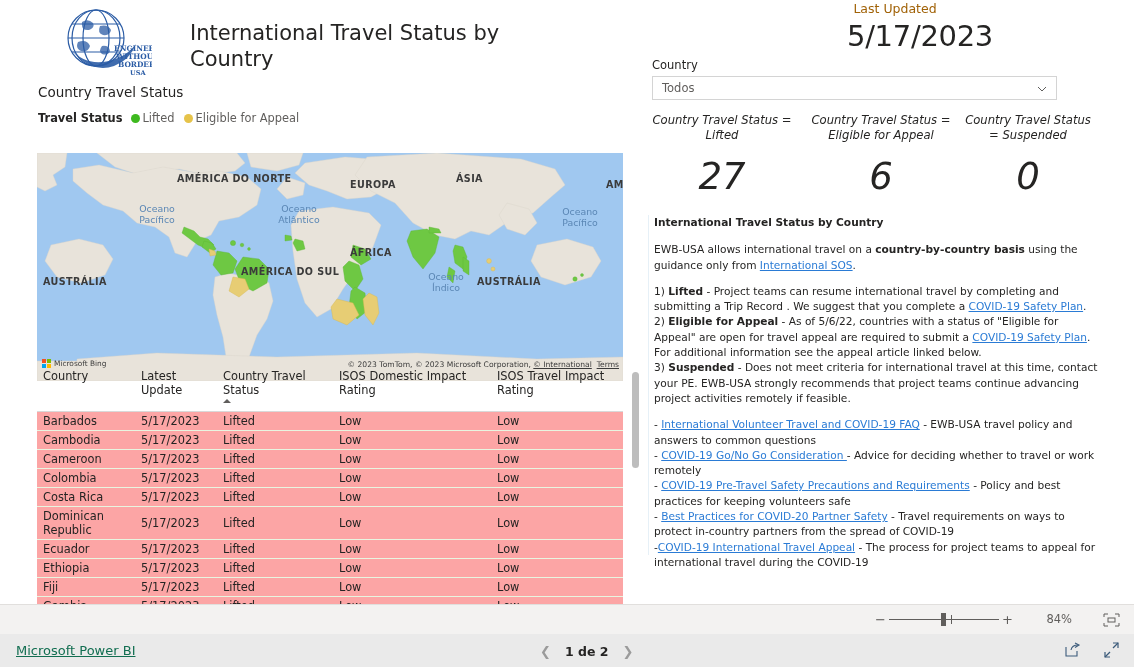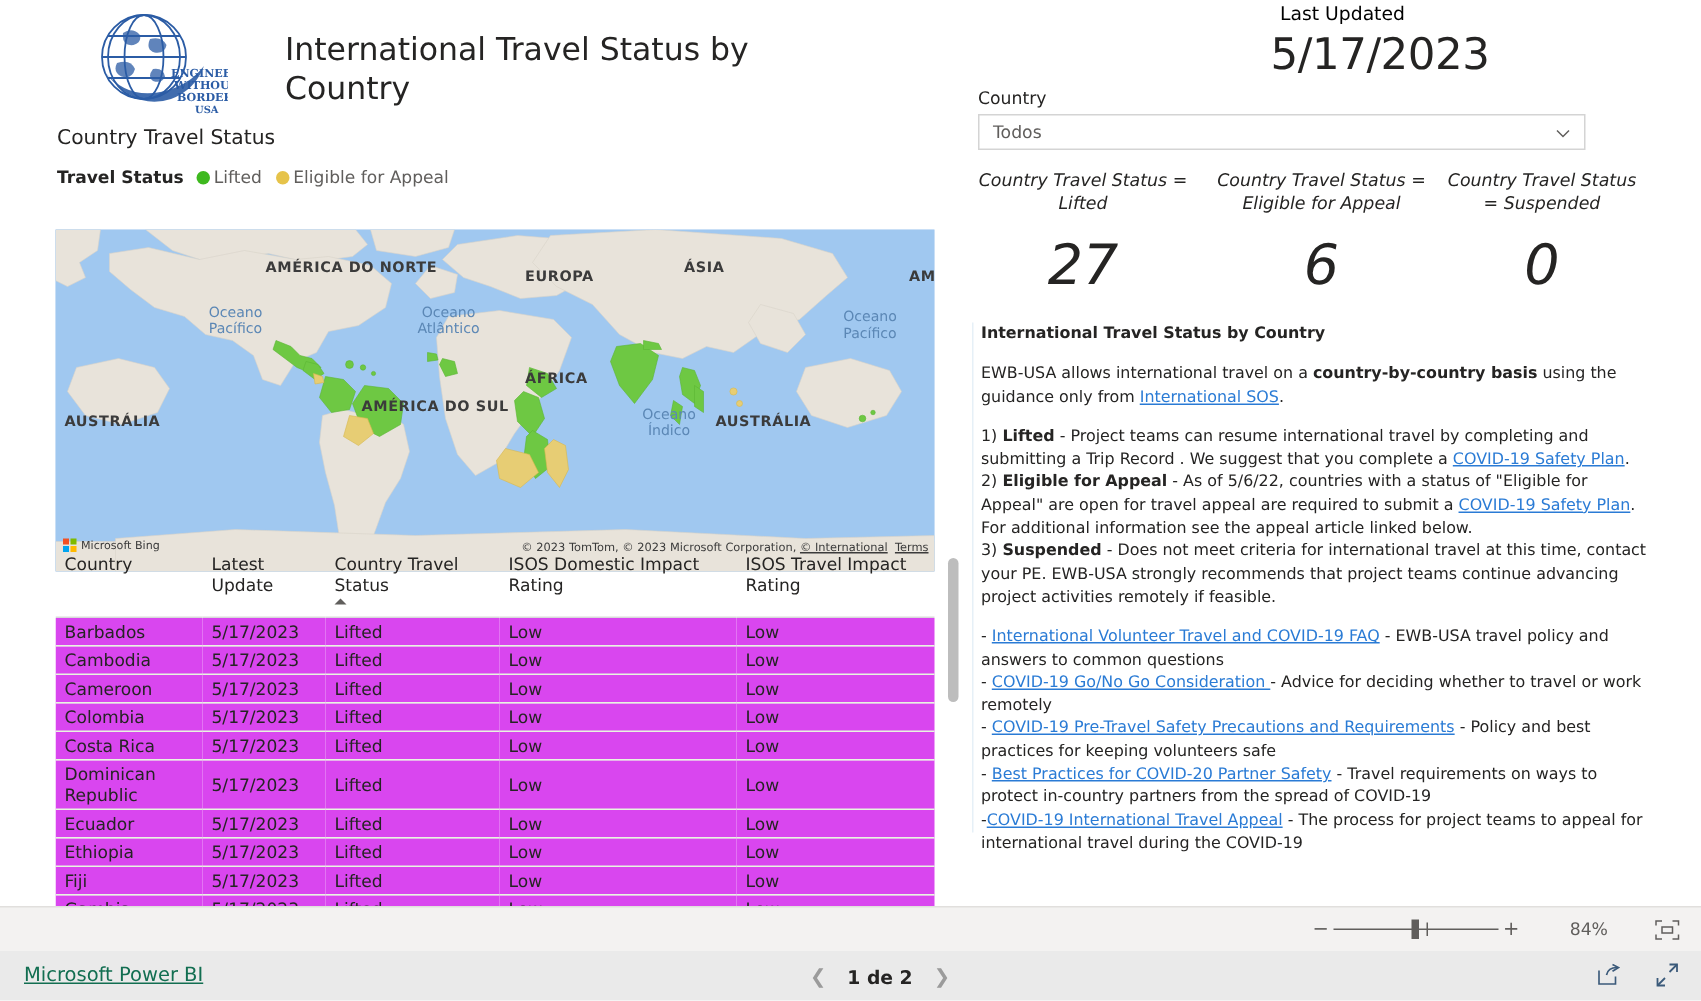--- a/index.html
+++ b/index.html
@@ -21,21 +21,21 @@
 
   
   .main-title{
     position:absolute;left:190px;top:20px;width:330px;
     font-size:21px;line-height:26px;color:#252423;font-weight:400;
   }
 
   
   .last-upd-label{
     position:absolute;left:790px;top:1px;width:210px;text-align:center;
-    font-size:12.5px;color:#000000;
+    font-size:12.5px;color:#a16207;
   }
   .last-upd-value{
     position:absolute;left:790px;top:18px;width:260px;text-align:center;
     font-size:29px;line-height:36px;color:#252423;letter-spacing:-0.3px;
   }
 
   
   .slicer-label{position:absolute;left:652px;top:58px;font-size:11.5px;color:#252423;}
   .slicer-box{
     position:absolute;left:652px;top:76px;width:405px;height:24px;
@@ -78,21 +78,21 @@
 
   
   .table-wrap{position:absolute;left:37px;top:366px;width:610px;height:238px;overflow:hidden;}
   table.tbl{border-collapse:collapse;width:586px;table-layout:fixed;font-size:11.4px;}
   table.tbl th{
     font-weight:400;text-align:left;color:#252423;font-size:11.4px;
     padding:3px 6px 8px 6px;vertical-align:top;border-bottom:1px solid #d9d9d9;
   }
   table.tbl td{
     padding:2px 6px;color:#252423;font-size:11.4px;
-    border-bottom:1px solid #e8f5e0;background:#d946ef;
+    border-bottom:1px solid #e8f5e0;background:#fca5a5;
   }
   .sort-caret{display:block;width:0;height:0;border-left:4px solid transparent;border-right:4px solid transparent;border-bottom:4px solid #605e5c;margin-top:2px;}
   .col-country{width:98px;}
   .col-date{width:82px;}
   .col-status{width:116px;}
   .col-dom{width:158px;}
   .col-trav{width:132px;}
 
   .tbl-scroll{position:absolute;left:632px;top:372px;width:7px;height:96px;background:#bdbdbd;border-radius:4px;}
 

